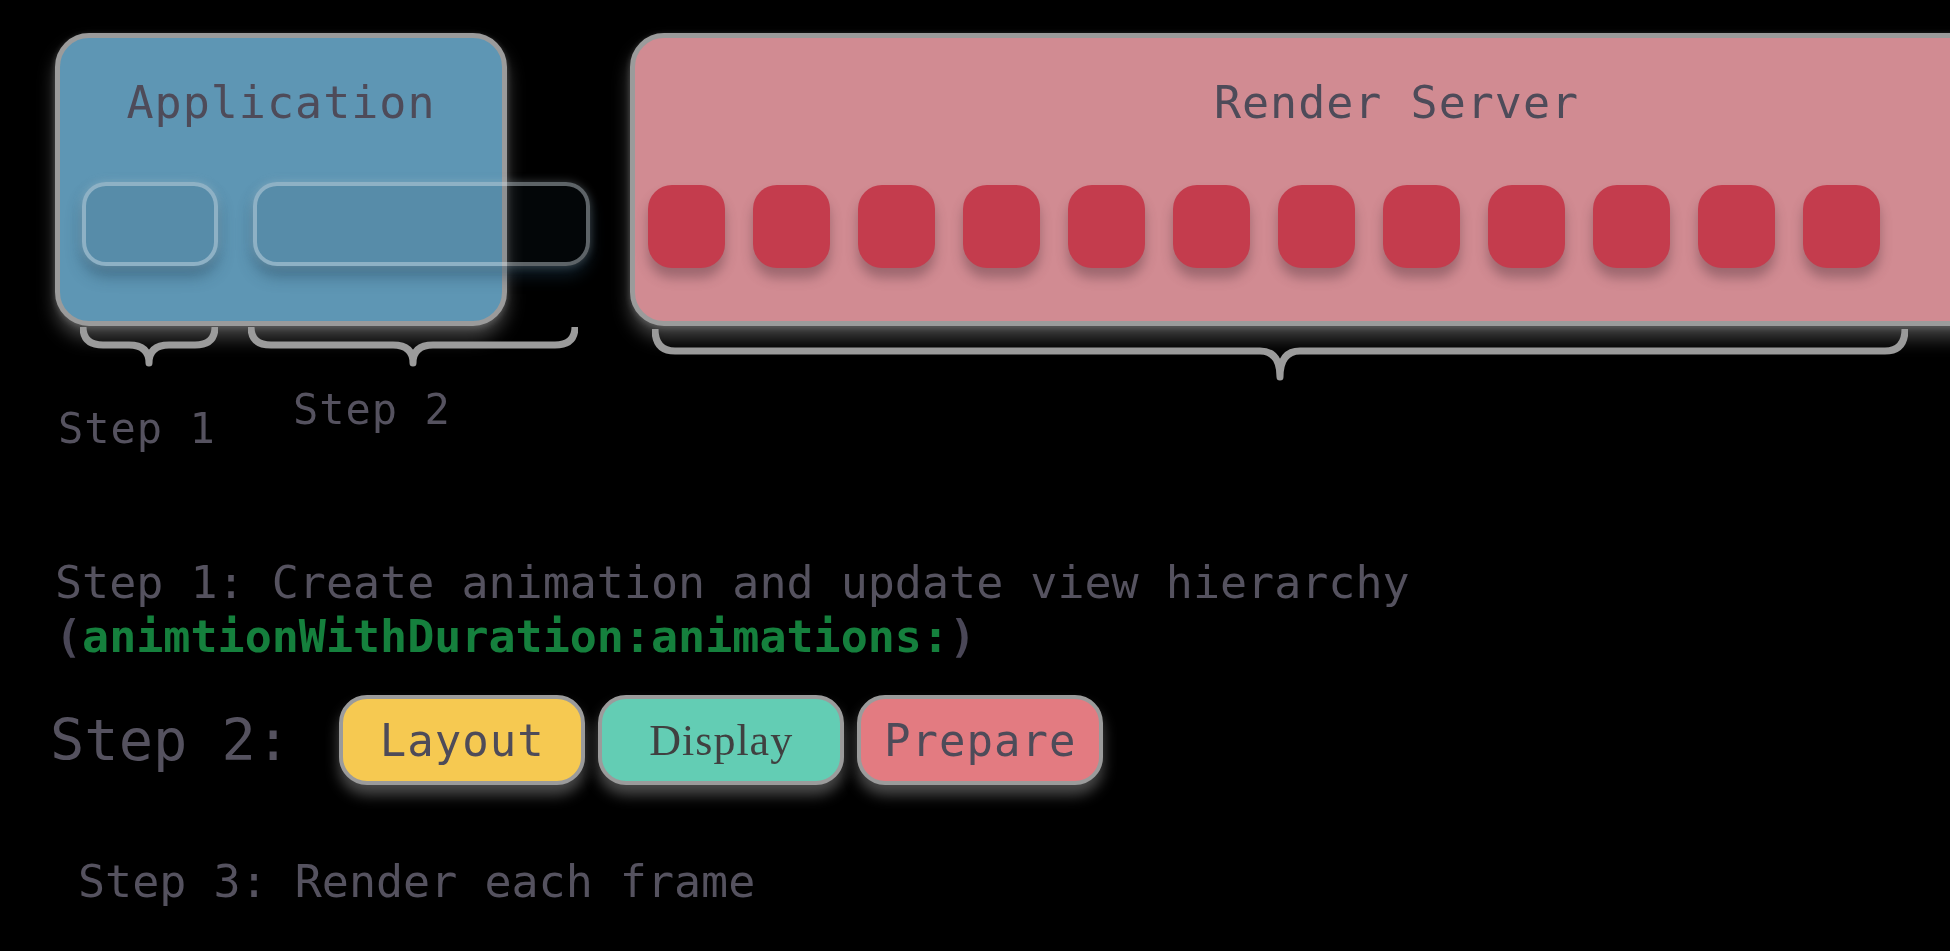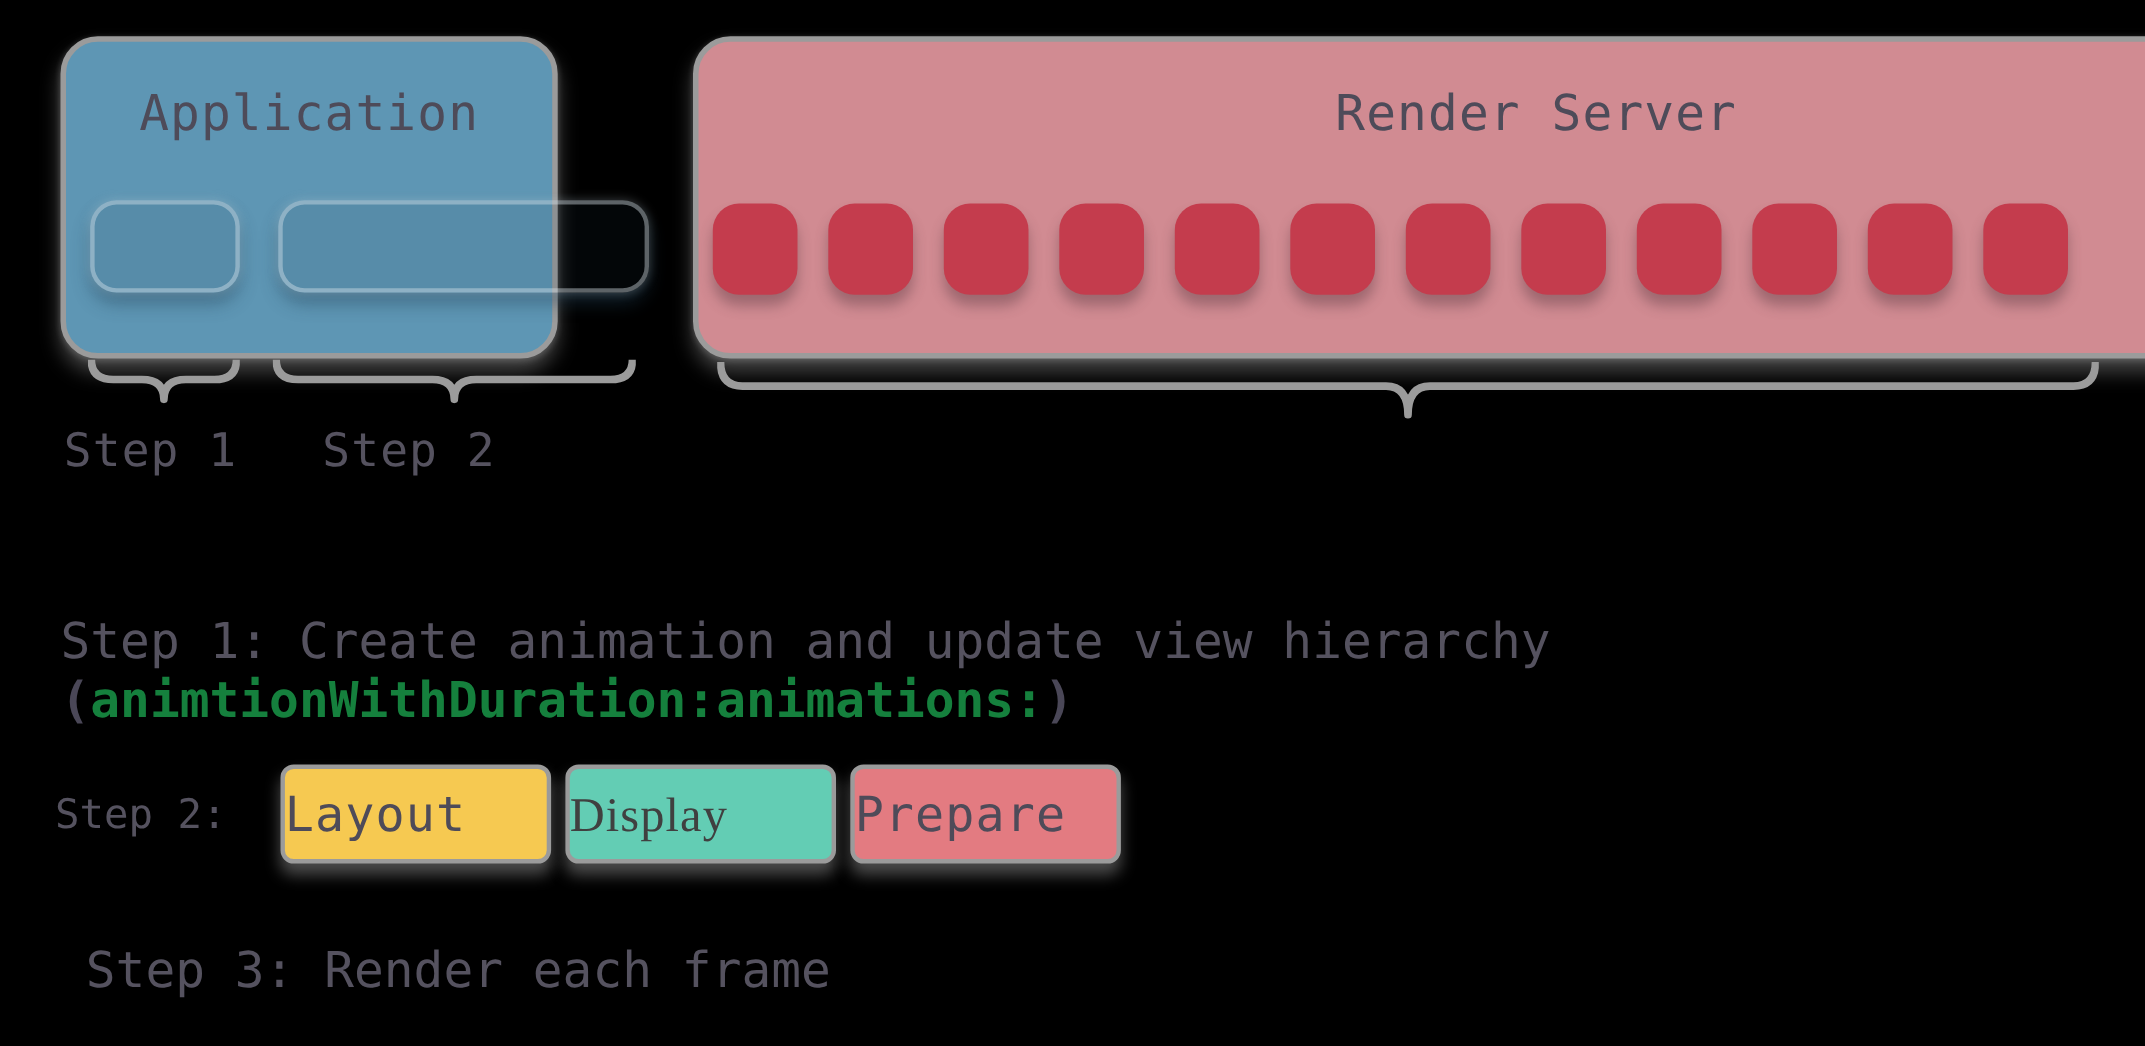--- a/index.html
+++ b/index.html
@@ -78,21 +78,21 @@
   .b3 { left: 652px; top: 327px; }
 
   .step-label {
     position: absolute;
     font-size: 42px;
     color: #55525f;
     letter-spacing: 1px;
     white-space: nowrap;
     user-select: none;
   }
-  .s1 { left: 58px;  top: 385px; }
+  .s1 { left: 58px;  top: 404px; }
   .s2 { left: 293px; top: 385px; }
   .s3 { left: 1280px; top: 393px; transform: translateX(-50%); }
 
   
   .note {
     position: absolute;
     font-size: 45px;
     color: #55525f;
     letter-spacing: 0px;
     white-space: nowrap;
@@ -105,39 +105,40 @@
   .line3 { left: 55px; top: 855px; margin-left: 23px; }
 
   .step2-row {
     position: absolute;
     left: 50px;
     top: 695px;
     display: flex;
     align-items: center;
   }
   .step2-label {
-    font-size: 37px;
+    font-size: 57px;
     color: #55525f;
     white-space: nowrap;
     user-select: none;
   }
   .phase-row {
     display: flex;
     gap: 13px;
     margin-left: 49px;
   }
   .pill {
     width: 246px;
     height: 90px;
     box-sizing: border-box;
     border: 4px solid #9b9b9b;
-    border-radius: 12px;
+    border-radius: 28px;
     box-shadow: 0 10px 14px rgba(150,150,150,0.5);
     display: flex;
     align-items: center;
+    justify-content: center;
     font-size: 44px;
     letter-spacing: 1px;
     user-select: none;
   }
 </style>
 </head>
 <body>
 
 <div class="canvas" style="background: rgb(0, 0, 0);">
 

